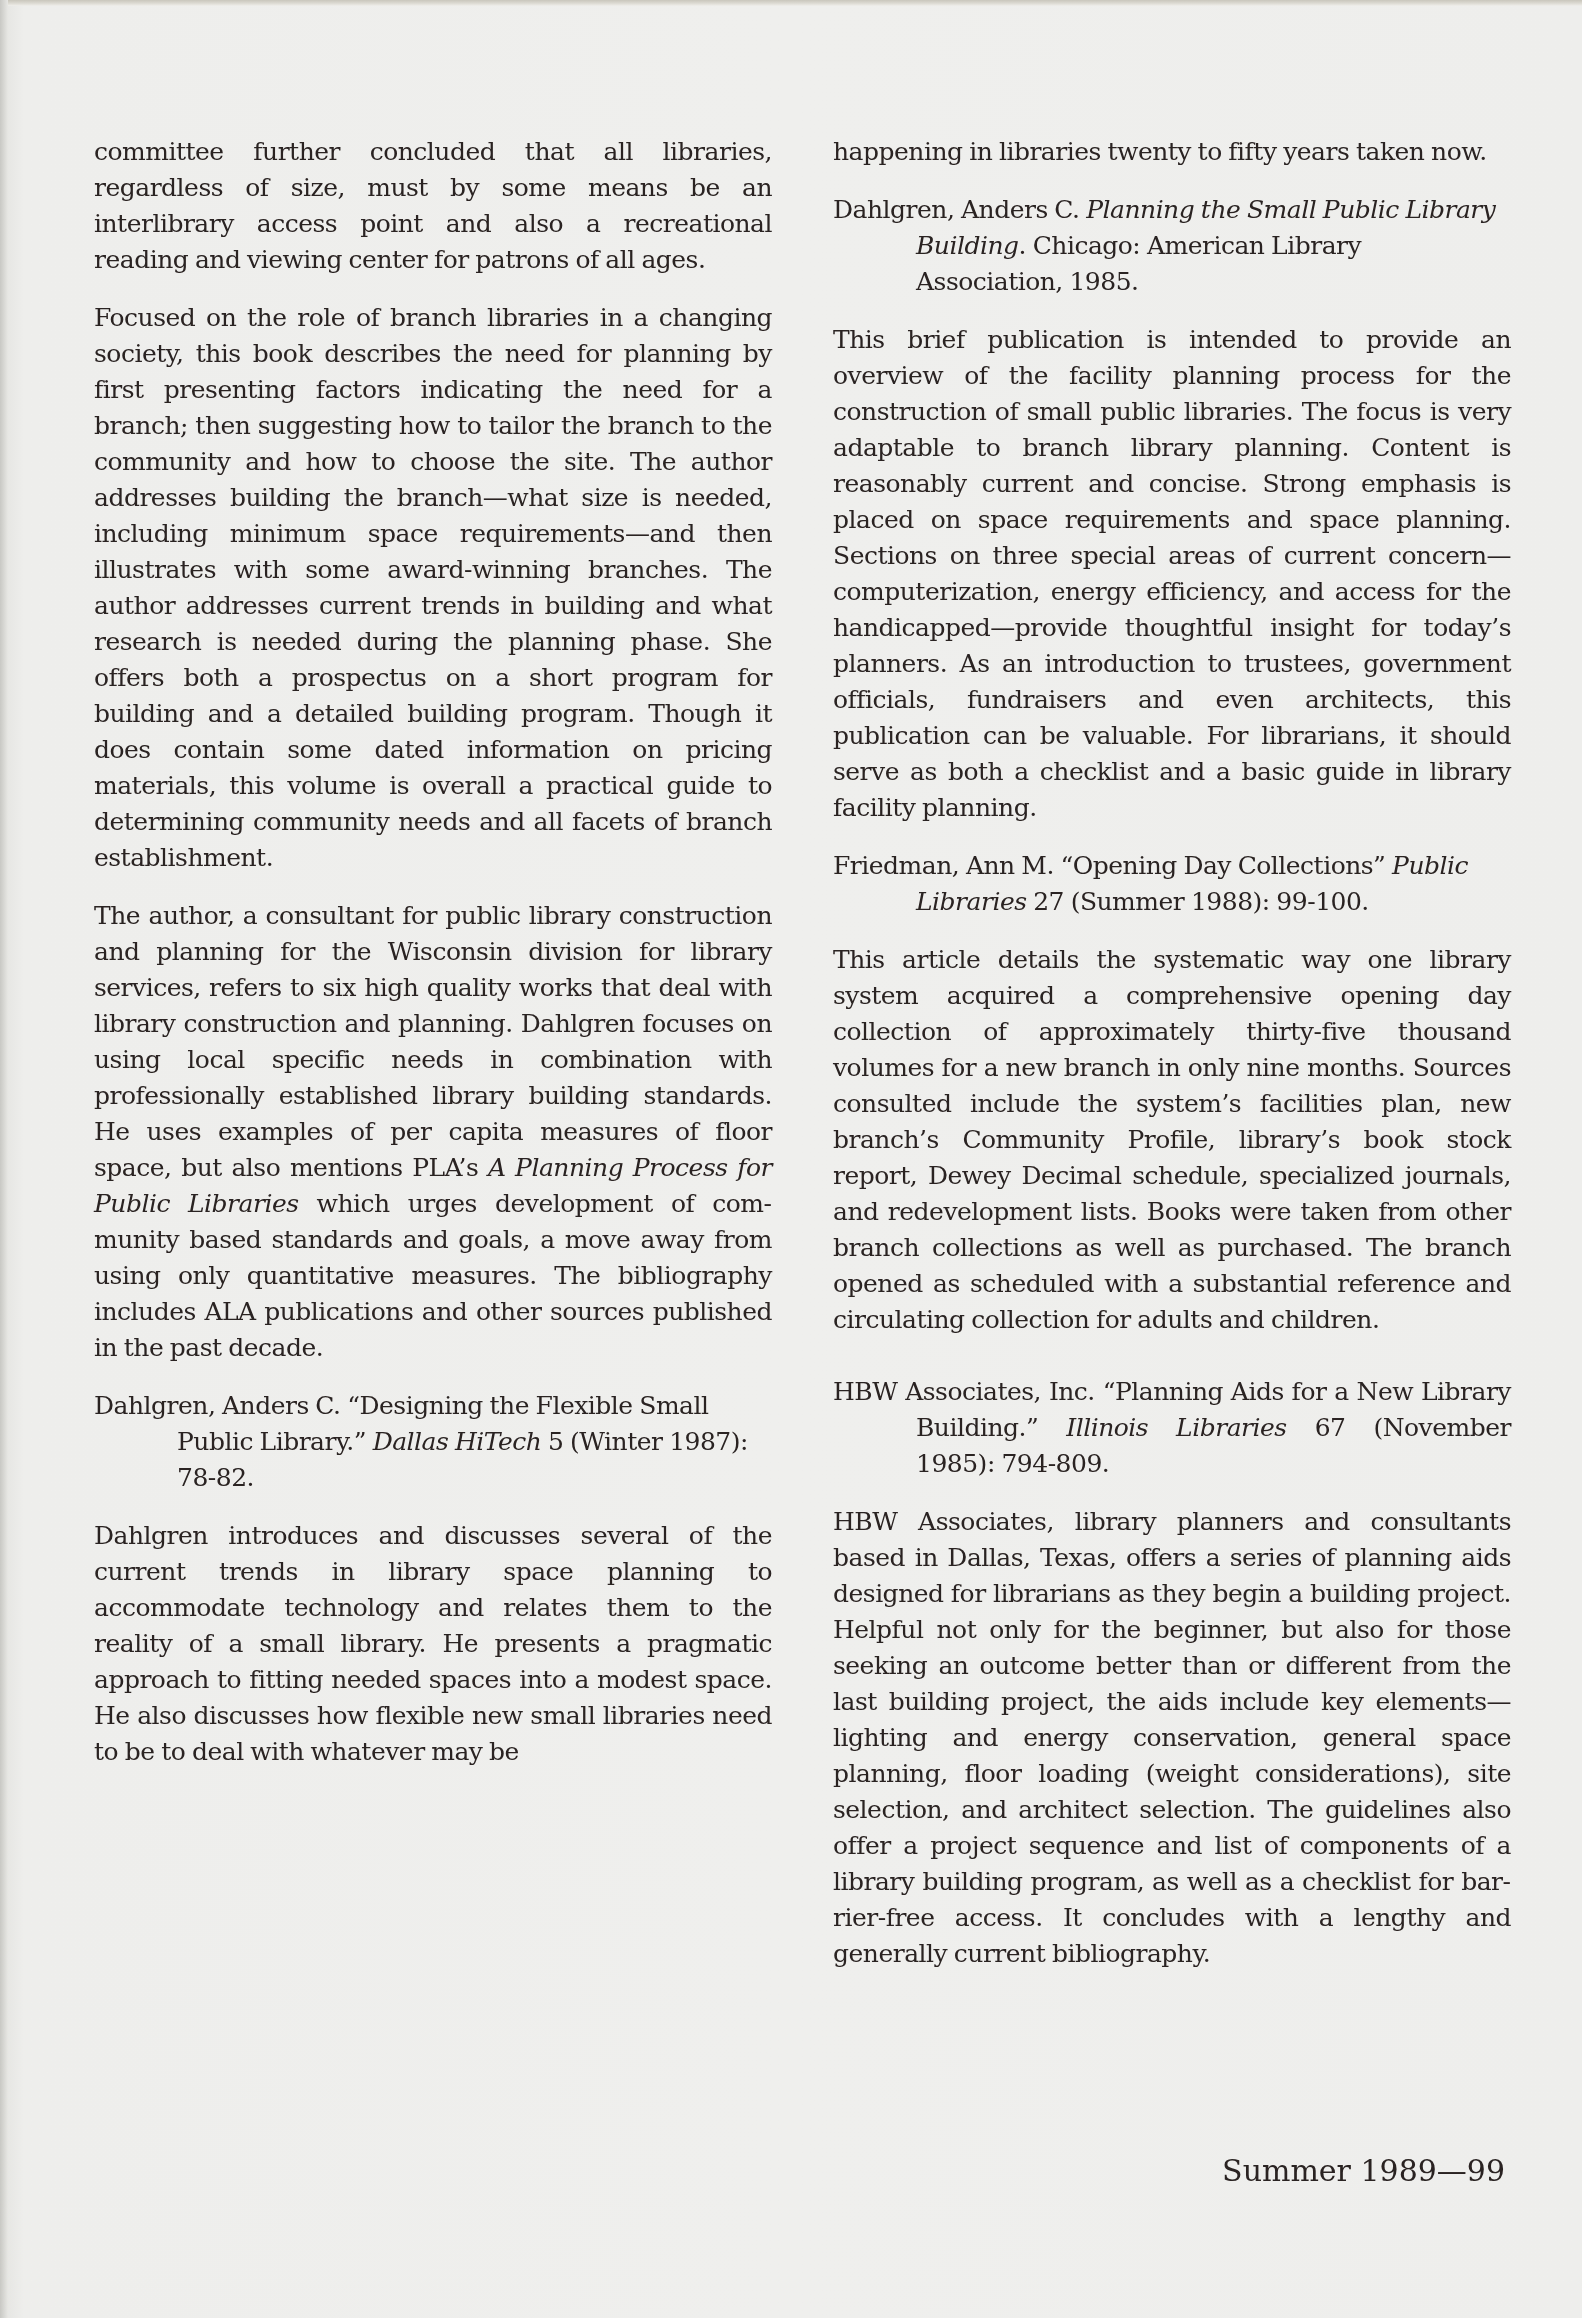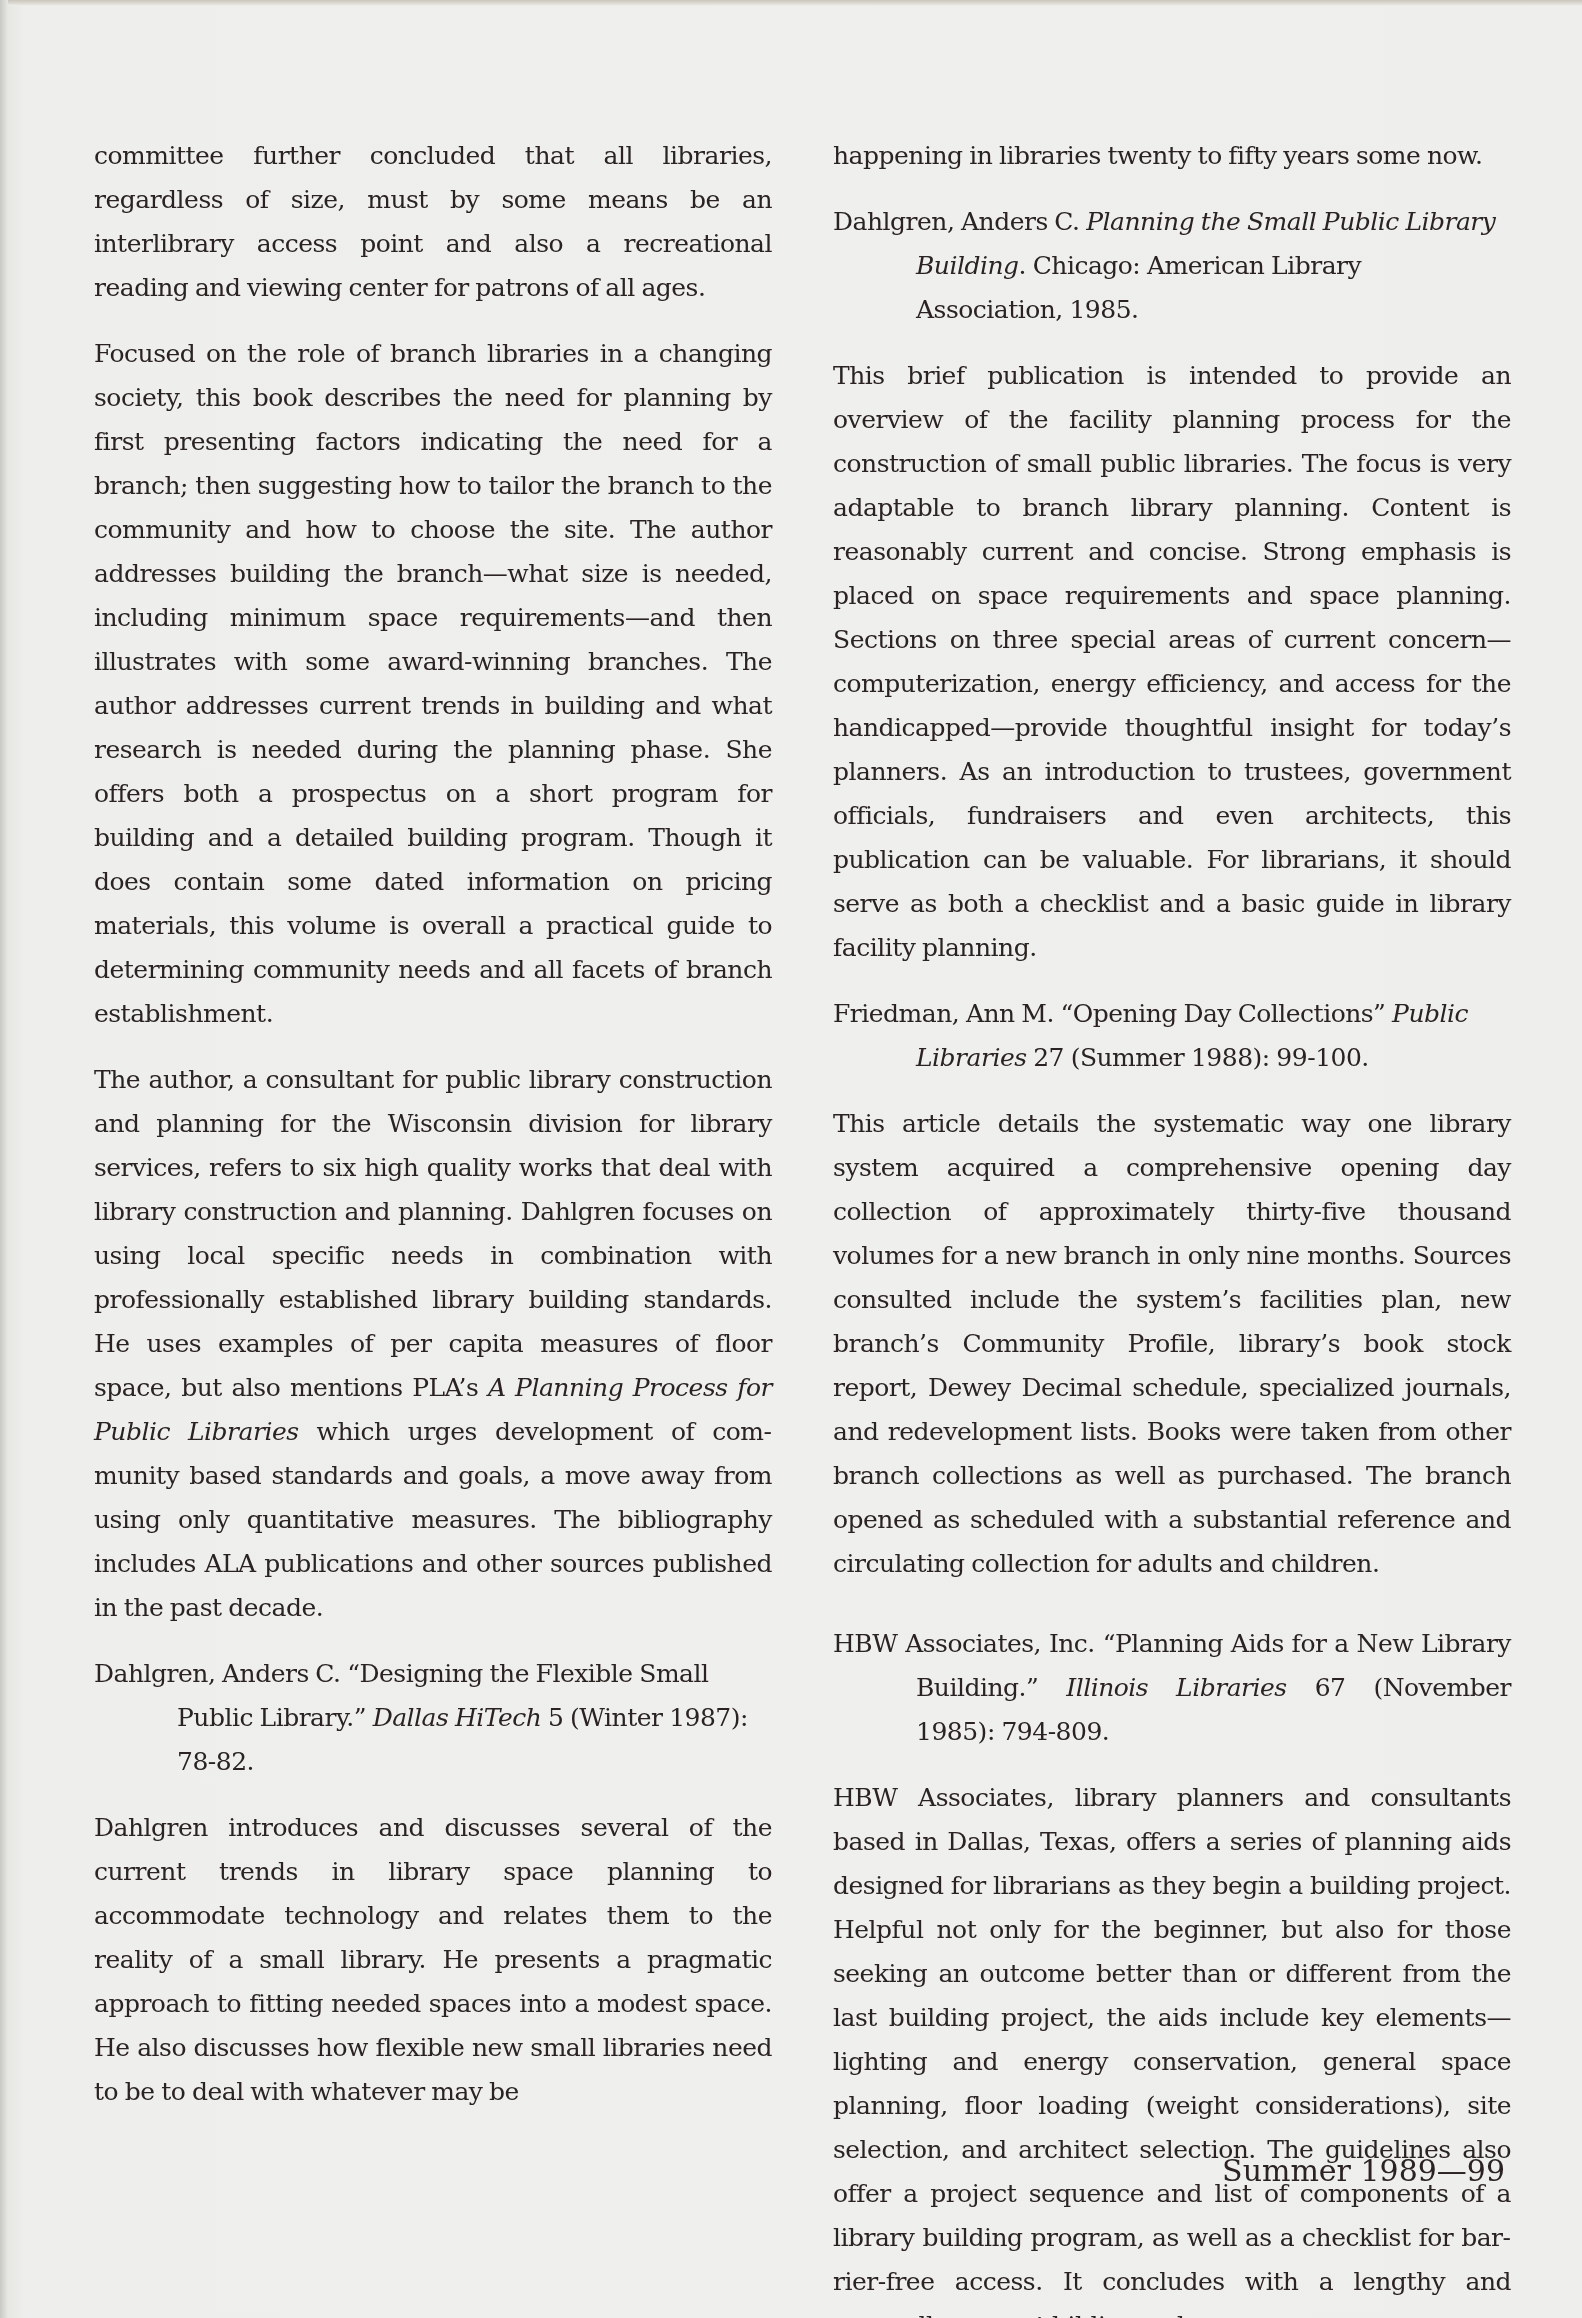--- a/index.html
+++ b/index.html
@@ -38,21 +38,21 @@
     top: 0;
     width: 8px;
     height: 2319px;
     background: linear-gradient(to right, #c8c8c4, #e7e7e4);
   }
   .column {
     position: absolute;
     top: 134px;
     width: 678px;
     font-size: 25px;
-    line-height: 44px;
+    line-height: 36px;
     text-align: justify;
     hyphens: manual;
     letter-spacing: -0.5px;
     word-spacing: -0.8px;
   }
   .col-left { left: 94px; }
   .col-right { left: 833px; top: 134px; }
   .para {
     margin: 0 0 22px 0;
   }
@@ -92,21 +92,21 @@
     </p>
 
     <p class="cite">
       <span>Dahlgren, Anders C. “Designing the Flexible Small Public Library.” </span><span class="it">Dallas HiTech</span><span> 5 (Winter 1987): 78-82.</span>
     </p>
 
     <p class="para">Dahlgren introduces and discusses several of the current trends in library space planning to accommodate technology and relates them to the reality of a small library. He presents a pragmatic approach to fitting needed spaces into a modest space. He also discusses how flexible new small libraries need to be to deal with whatever may be</p>
   </div>
 
   <div class="column col-right">
-    <p class="para">happening in libraries twenty to fifty years some now.</p>
+    <p class="para">happening in libraries twenty to fifty years taken now.</p>
 
     <p class="cite">
       <span>Dahlgren, Anders C. </span><span class="it">Planning the Small Public Library Building</span><span>. Chicago: American Li­brary Association, 1985.</span>
     </p>
 
     <p class="para">This brief publication is intended to provide an overview of the facility planning process for the construction of small public libraries. The focus is very adaptable to branch library planning. Con­tent is reasonably current and concise. Strong emphasis is placed on space requirements and space planning. Sections on three special areas of current concern—computerization, energy effi­ciency, and access for the handicapped—provide thoughtful insight for today’s planners. As an introduction to trustees, government officials, fundraisers and even architects, this publication can be valuable. For librarians, it should serve as both a checklist and a basic guide in library facil­ity planning.</p>
 
     <p class="cite">
       <span>Friedman, Ann M. “Opening Day Collections” </span><span class="it">Pub­lic Libraries</span><span> 27 (Summer 1988): 99-100.</span>
     </p>

